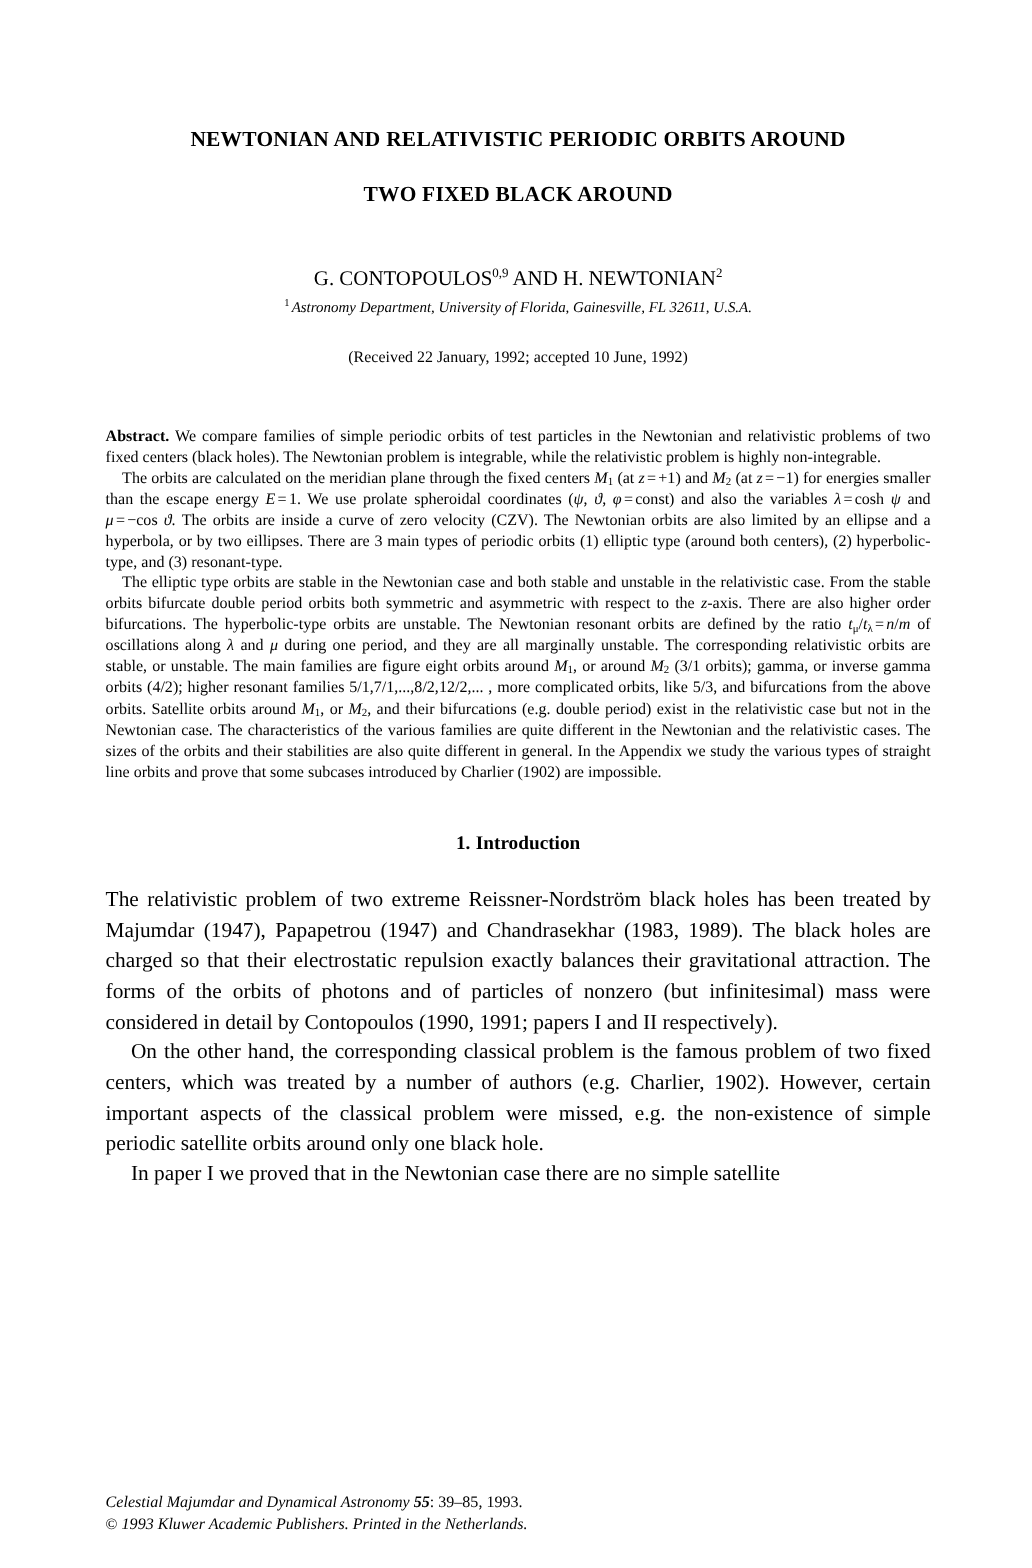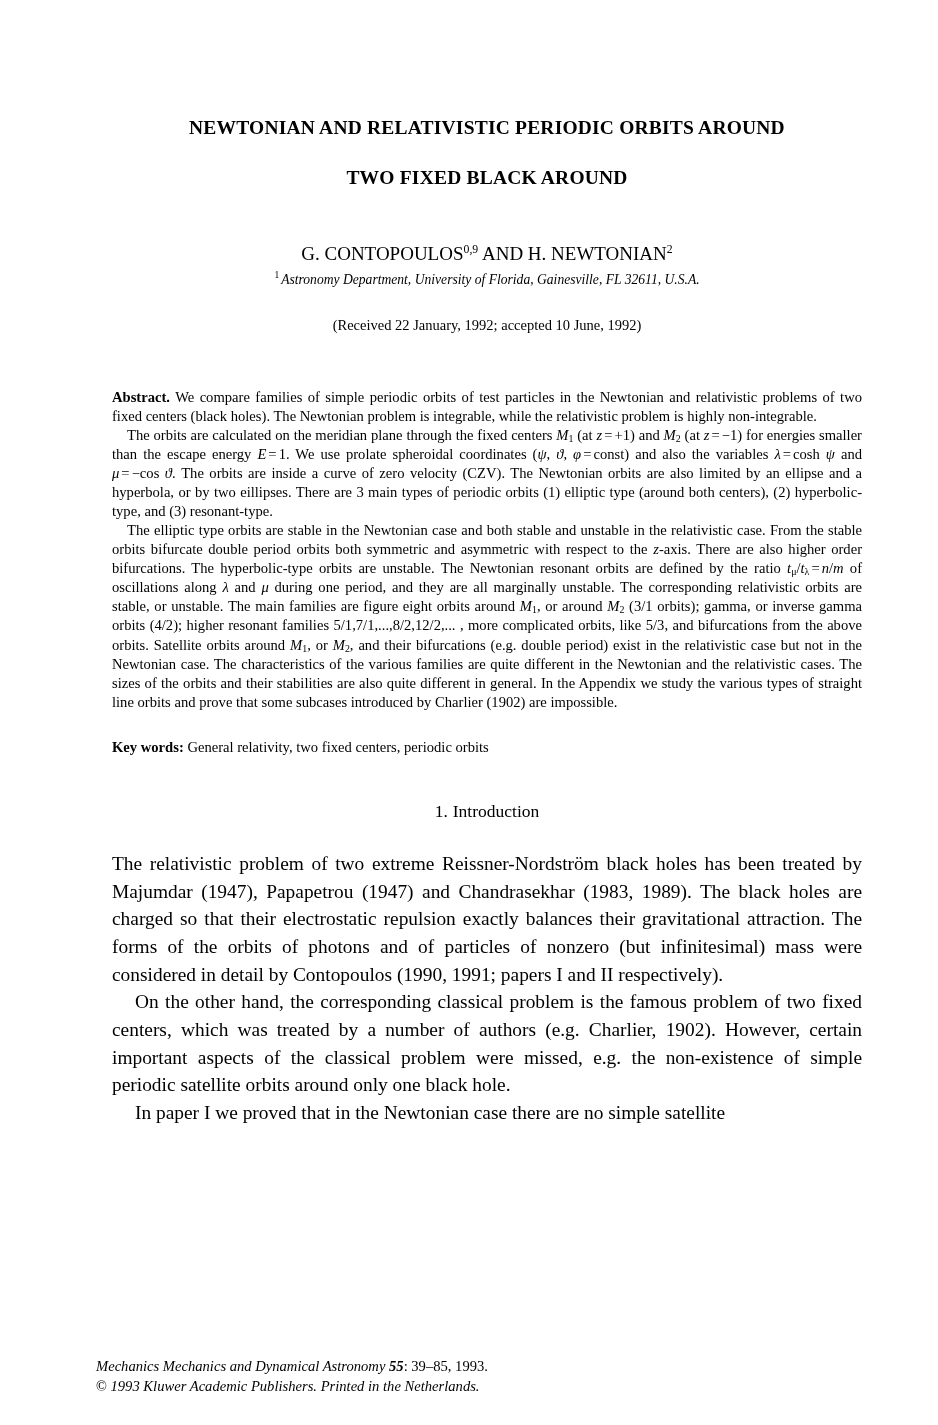--- a/index.html
+++ b/index.html
@@ -14,21 +14,20 @@
     color: #000000;
     position: relative;
     overflow: hidden;
   }
   .page {
     position: absolute;
     left: 96px;
     top: 0;
     width: 750px;
     height: 1425px;
-    margin-left: 16px;
   }
 
   
   .title-block {
     padding-top: 118px;
     text-align: center;
   }
   .title-line {
     font-size: 19.5px;
     font-weight: bold;
@@ -94,21 +93,21 @@
   .keywords {
     margin-top: 26px;
     font-size: 14.6px;
     line-height: 1.3;
   }
   .keywords b { font-weight: bold; }
 
   
   .section-head {
     text-align: center;
-    font-weight: normal;
+    font-weight: bold;
     font-size: 17.5px;
     margin-top: 46px;
     line-height: 1.0;
   }
   .section-head .num { margin-right: 5px; }
 
   
   .body-text {
     margin-top: 30px;
     font-size: 19.4px;
@@ -181,37 +180,34 @@
   <div class="received">(Received 22 January, 1992; accepted 10 June, 1992)</div>
 
   <div class="abstract">
     <p><b>Abstract.</b><span> We compare families of simple periodic orbits of test particles in the Newtonian and relativistic problems of two fixed centers (black holes). The Newtonian problem is integrable, while the relativistic problem is highly non-integrable.</span></p>
 
     <p class="indent"><span>The orbits are calculated on the meridian plane through the fixed centers </span><span class="mi msub"><span>M</span><sub>1</sub></span><span> (at </span><span class="mi">z</span><span class="mrel">=</span><span>+1</span><span>) and </span><span class="mi msub"><span>M</span><sub>2</sub></span><span> (at </span><span class="mi">z</span><span class="mrel">=</span><span>−1</span><span>) for energies smaller than the escape energy </span><span class="mi">E</span><span class="mrel">=</span><span>1</span><span>. We use prolate spheroidal coordinates (</span><span class="mi">ψ</span><span>, </span><span class="mi">ϑ</span><span>, </span><span class="mi">φ</span><span class="mrel">=</span><span class="mop">const</span><span>) and also the variables </span><span class="mi">λ</span><span class="mrel">=</span><span class="mop">cosh</span> <span class="mi">ψ</span><span> and </span><span class="mi">μ</span><span class="mrel">=</span><span>−</span><span class="mop">cos</span> <span class="mi">ϑ</span><span>. The orbits are inside a curve of zero velocity (CZV). The Newtonian orbits are also limited by an ellipse and a hyperbola, or by two eillipses. There are 3 main types of periodic orbits (1) elliptic type (around both centers), (2) hyperbolic-type, and (3) resonant-type.</span></p>
 
     <p class="indent"><span>The elliptic type orbits are stable in the Newtonian case and both stable and unstable in the relativistic case. From the stable orbits bifurcate double period orbits both symmetric and asymmetric with respect to the </span><span class="mi">z</span><span>-axis. There are also higher order bifurcations. The hyperbolic-type orbits are unstable. The Newtonian resonant orbits are defined by the ratio </span><span class="mi msub"><span>t</span><sub>μ</sub></span><span>/</span><span class="mi msub"><span>t</span><sub>λ</sub></span><span class="mrel">=</span><span class="mi">n</span><span>/</span><span class="mi">m</span><span> of oscillations along </span><span class="mi">λ</span><span> and </span><span class="mi">μ</span><span> during one period, and they are all marginally unstable. The corresponding relativistic orbits are stable, or unstable. The main families are figure eight orbits around </span><span class="mi msub"><span>M</span><sub>1</sub></span><span>, or around </span><span class="mi msub"><span>M</span><sub>2</sub></span><span> (3/1 orbits); gamma, or inverse gamma orbits (4/2); higher resonant families 5/1,7/1,...,8/2,12/2,... , more complicated orbits, like 5/3, and bifurcations from the above orbits. Satellite orbits around </span><span class="mi msub"><span>M</span><sub>1</sub></span><span>, or </span><span class="mi msub"><span>M</span><sub>2</sub></span><span>, and their bifurcations (e.g. double period) exist in the relativistic case but not in the Newtonian case. The characteristics of the various families are quite different in the Newtonian and the relativistic cases. The sizes of the orbits and their stabilities are also quite different in general. In the Appendix we study the various types of straight line orbits and prove that some subcases introduced by Charlier (1902) are impossible.</span></p>
   </div>
 
-  <div class="keywords">
-    <b>Key words:</b><span> General relativity, two fixed centers, periodic orbits</span>
-  </div>
 
   <div class="section-head">
     <span class="num">1.</span><span>Introduction</span>
   </div>
 
   <div class="body-text">
     <p>The relativistic problem of two extreme Reissner-Nordström black holes has been treated by Majumdar (1947), Papapetrou (1947) and Chandrasekhar (1983, 1989). The black holes are charged so that their electrostatic repulsion exactly balances their gravitational attraction. The forms of the orbits of photons and of particles of nonzero (but infinitesimal) mass were considered in detail by Contopoulos (1990, 1991; papers I and II respectively).</p>
     <p class="indent">On the other hand, the corresponding classical problem is the famous problem of two fixed centers, which was treated by a number of authors (e.g. Charlier, 1902). However, certain important aspects of the classical problem were missed, e.g. the non-existence of simple periodic satellite orbits around only one black hole.</p>
     <p class="indent">In paper I we proved that in the Newtonian case there are no simple satellite</p>
   </div>
 
 </div>
 
 <div class="footer">
   <div>
-    <span>Mechanics Mechanics and Dynamical Astronomy</span>
+    <span>Celestial Majumdar and Dynamical Astronomy</span>
     <span class="vol">55</span><span class="upr">: 39–85, 1993.</span>
   </div>
   <div>
     <span class="copy-glyph">©</span><span> 1993 Kluwer Academic Publishers. Printed in the Netherlands.</span>
   </div>
 </div>
 
 </body></html>

